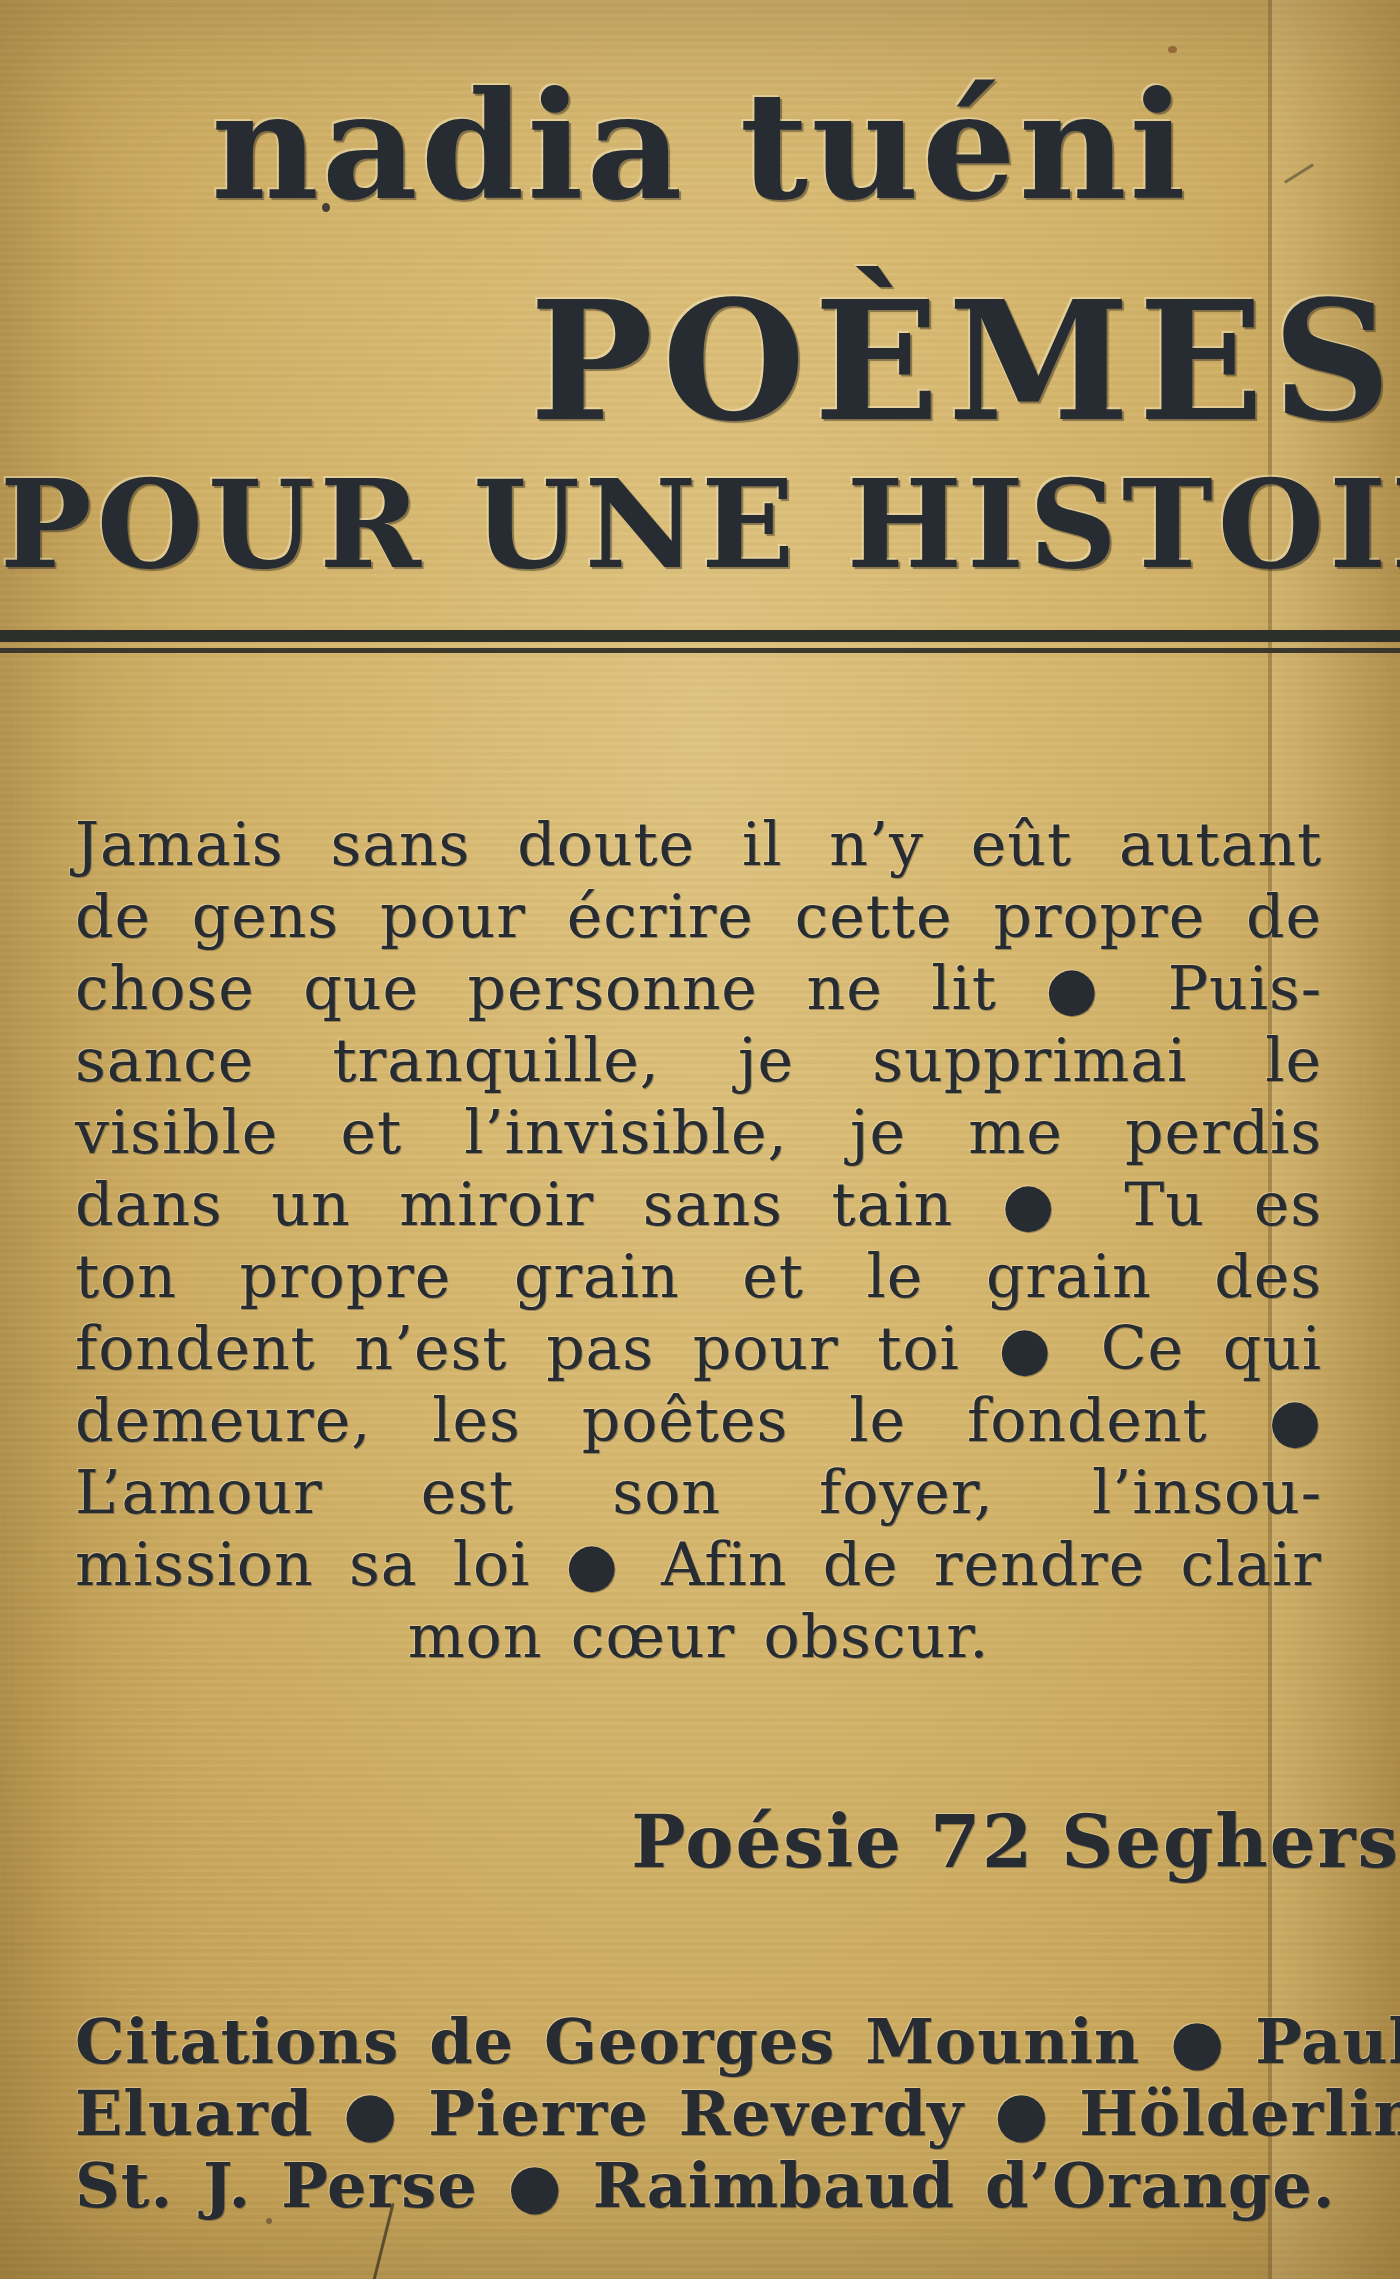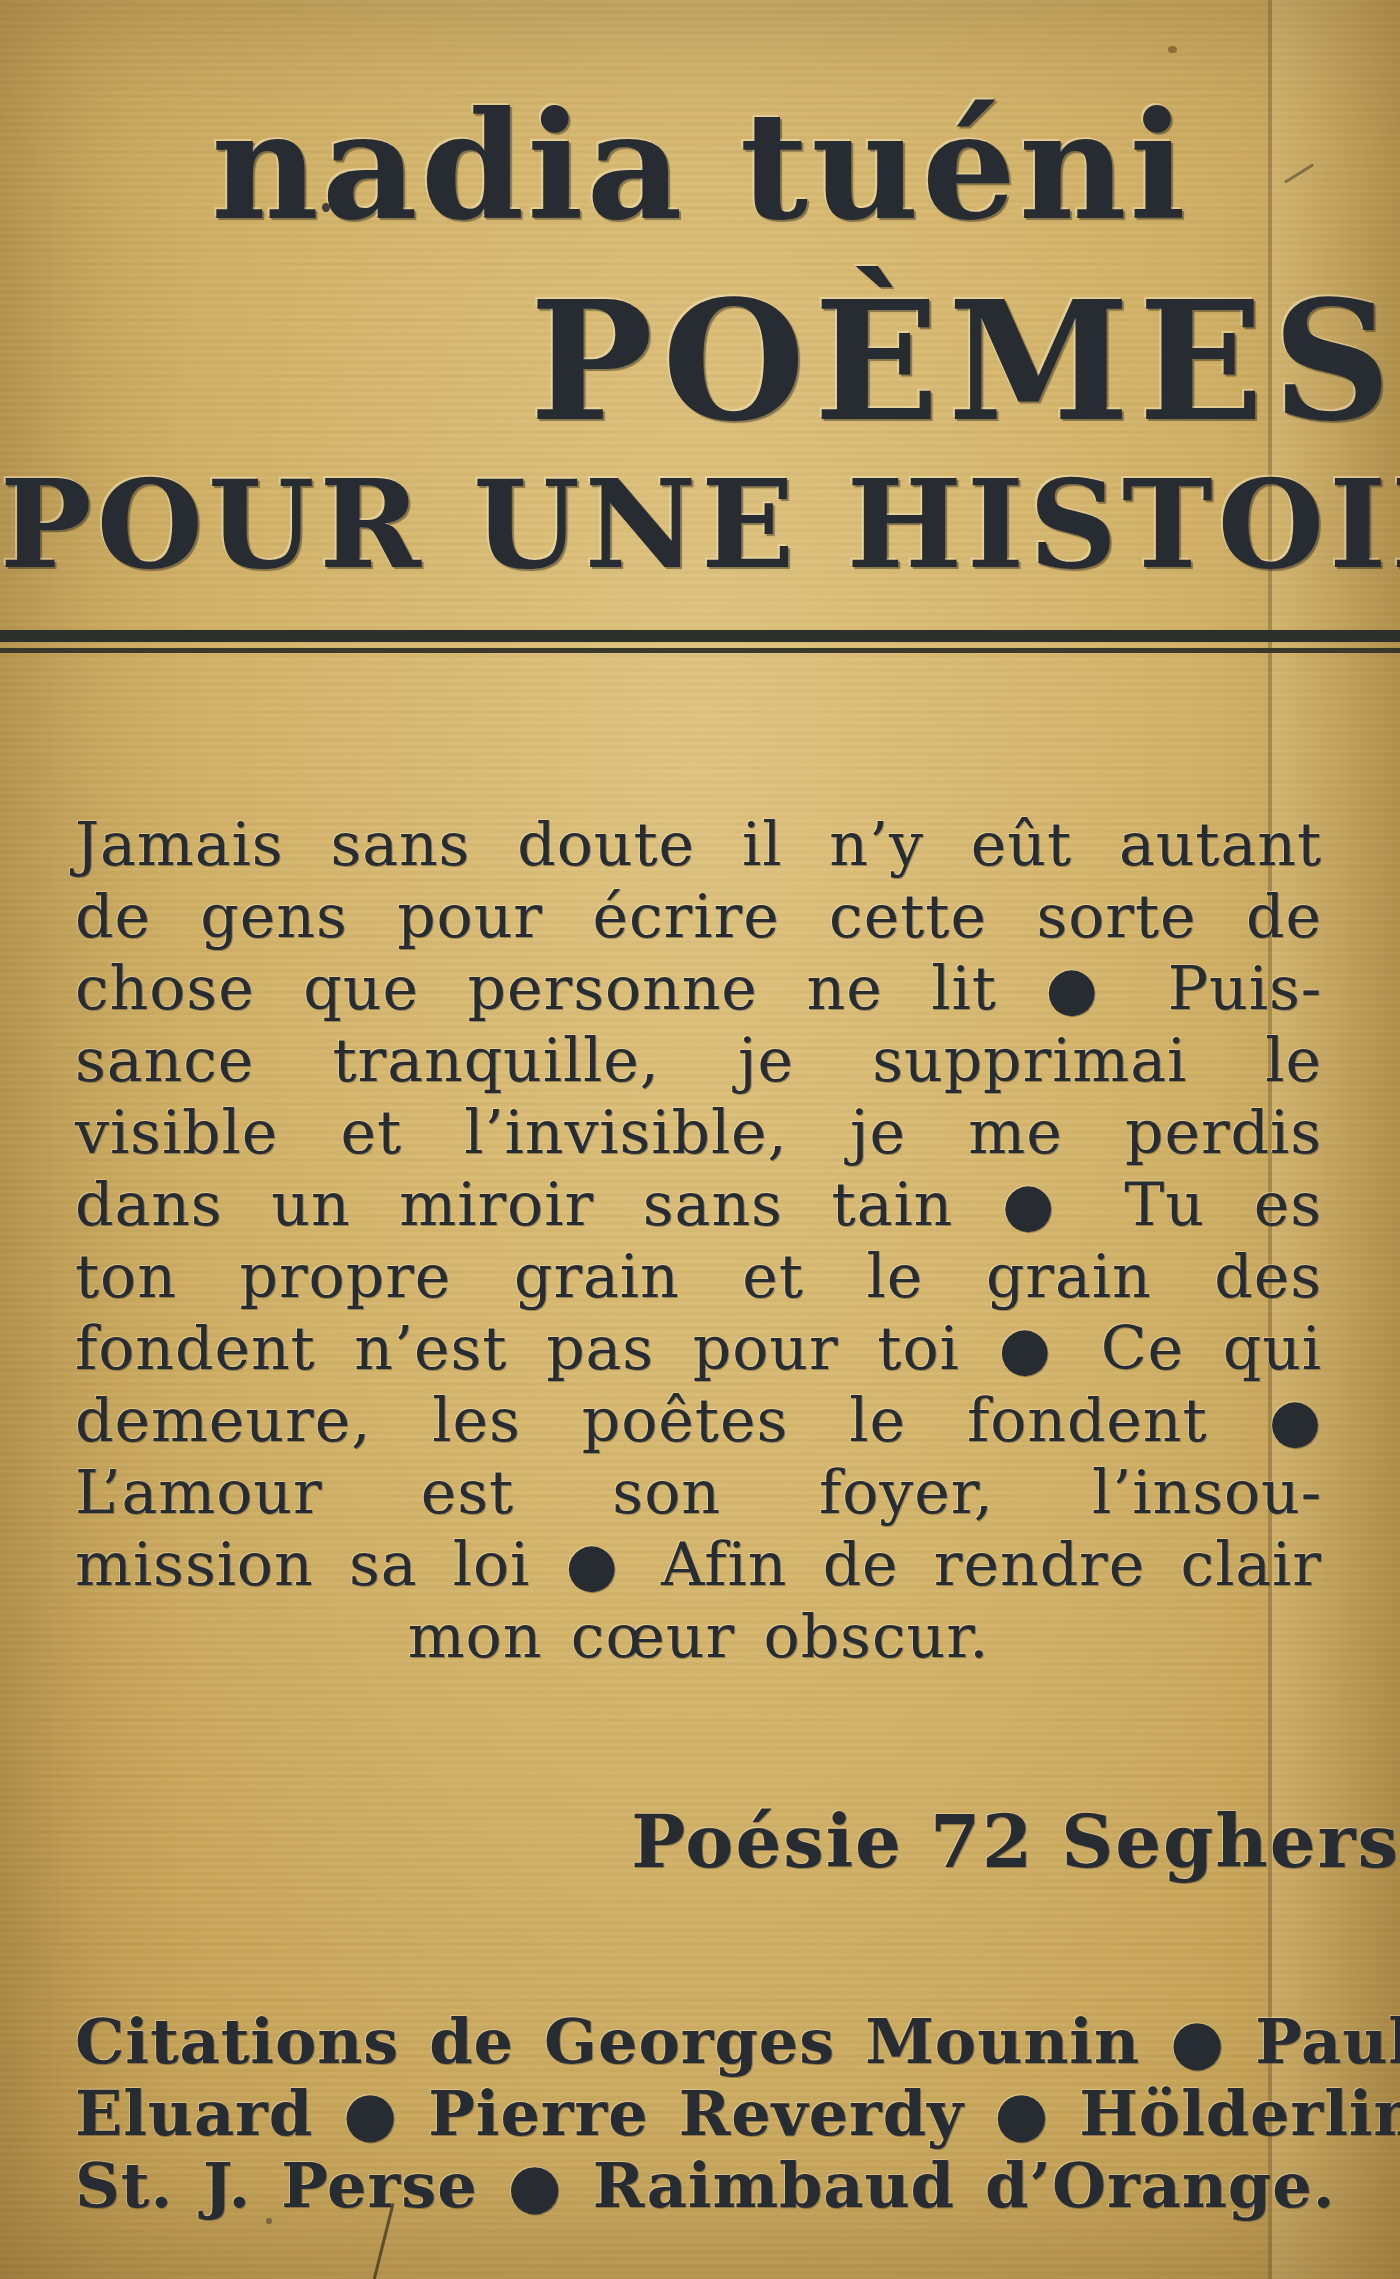--- a/index.html
+++ b/index.html
@@ -27,21 +27,21 @@
   .ink{color:#272c33;}
   .engraved{
     text-shadow:-2px -2px 0 rgba(250,240,208,0.42), 2px 2px 1px rgba(35,32,25,0.45);
   }
   .soft{
     text-shadow:-1px -1px 0 rgba(252,243,212,0.38), 1px 1px 0 rgba(40,36,28,0.35);
   }
   .author{
     position:absolute;top:66px;left:0;width:100%;
     font-size:148px;line-height:160px;font-weight:700;
-    text-align:center;letter-spacing:3px;white-space:nowrap;margin-top:20px;
+    text-align:center;letter-spacing:3px;white-space:nowrap;
   }
   .title1{
     position:absolute;top:272px;left:0;width:100%;
     font-size:164px;line-height:180px;font-weight:700;
     text-align:right;letter-spacing:9px;white-space:nowrap;
   }
   .title2{
     position:absolute;top:456px;left:0;width:100%;
     font-size:122px;line-height:136px;font-weight:700;
     text-align:center;letter-spacing:5px;white-space:nowrap;
@@ -98,21 +98,21 @@
 
 <div class="title2 ink engraved">POUR UNE HISTOIRE</div>
 
 <div class="rule">
   <div class="rule-thick"></div>
   <div class="rule-thin"></div>
 </div>
 
 <div class="quote ink">
   <div class="qline soft">Jamais sans doute il n’y eût autant</div>
-  <div class="qline soft">de gens pour écrire cette sorte de</div>
+  <div class="qline soft">de gens pour écrire cette propre de</div>
   <div class="qline soft">chose que personne ne lit ● Puis-</div>
   <div class="qline soft">sance tranquille, je supprimai le</div>
   <div class="qline soft">visible et l’invisible, je me perdis</div>
   <div class="qline soft">dans un miroir sans tain ● Tu es</div>
   <div class="qline soft">ton propre grain et le grain des</div>
   <div class="qline soft">fondent n’est pas pour toi ● Ce qui</div>
   <div class="qline soft">demeure, les poêtes le fondent ●</div>
   <div class="qline soft">L’amour est son foyer, l’insou-</div>
   <div class="qline soft">mission sa loi ● Afin de rendre clair</div>
   <div class="qline center soft">mon cœur obscur.</div>

